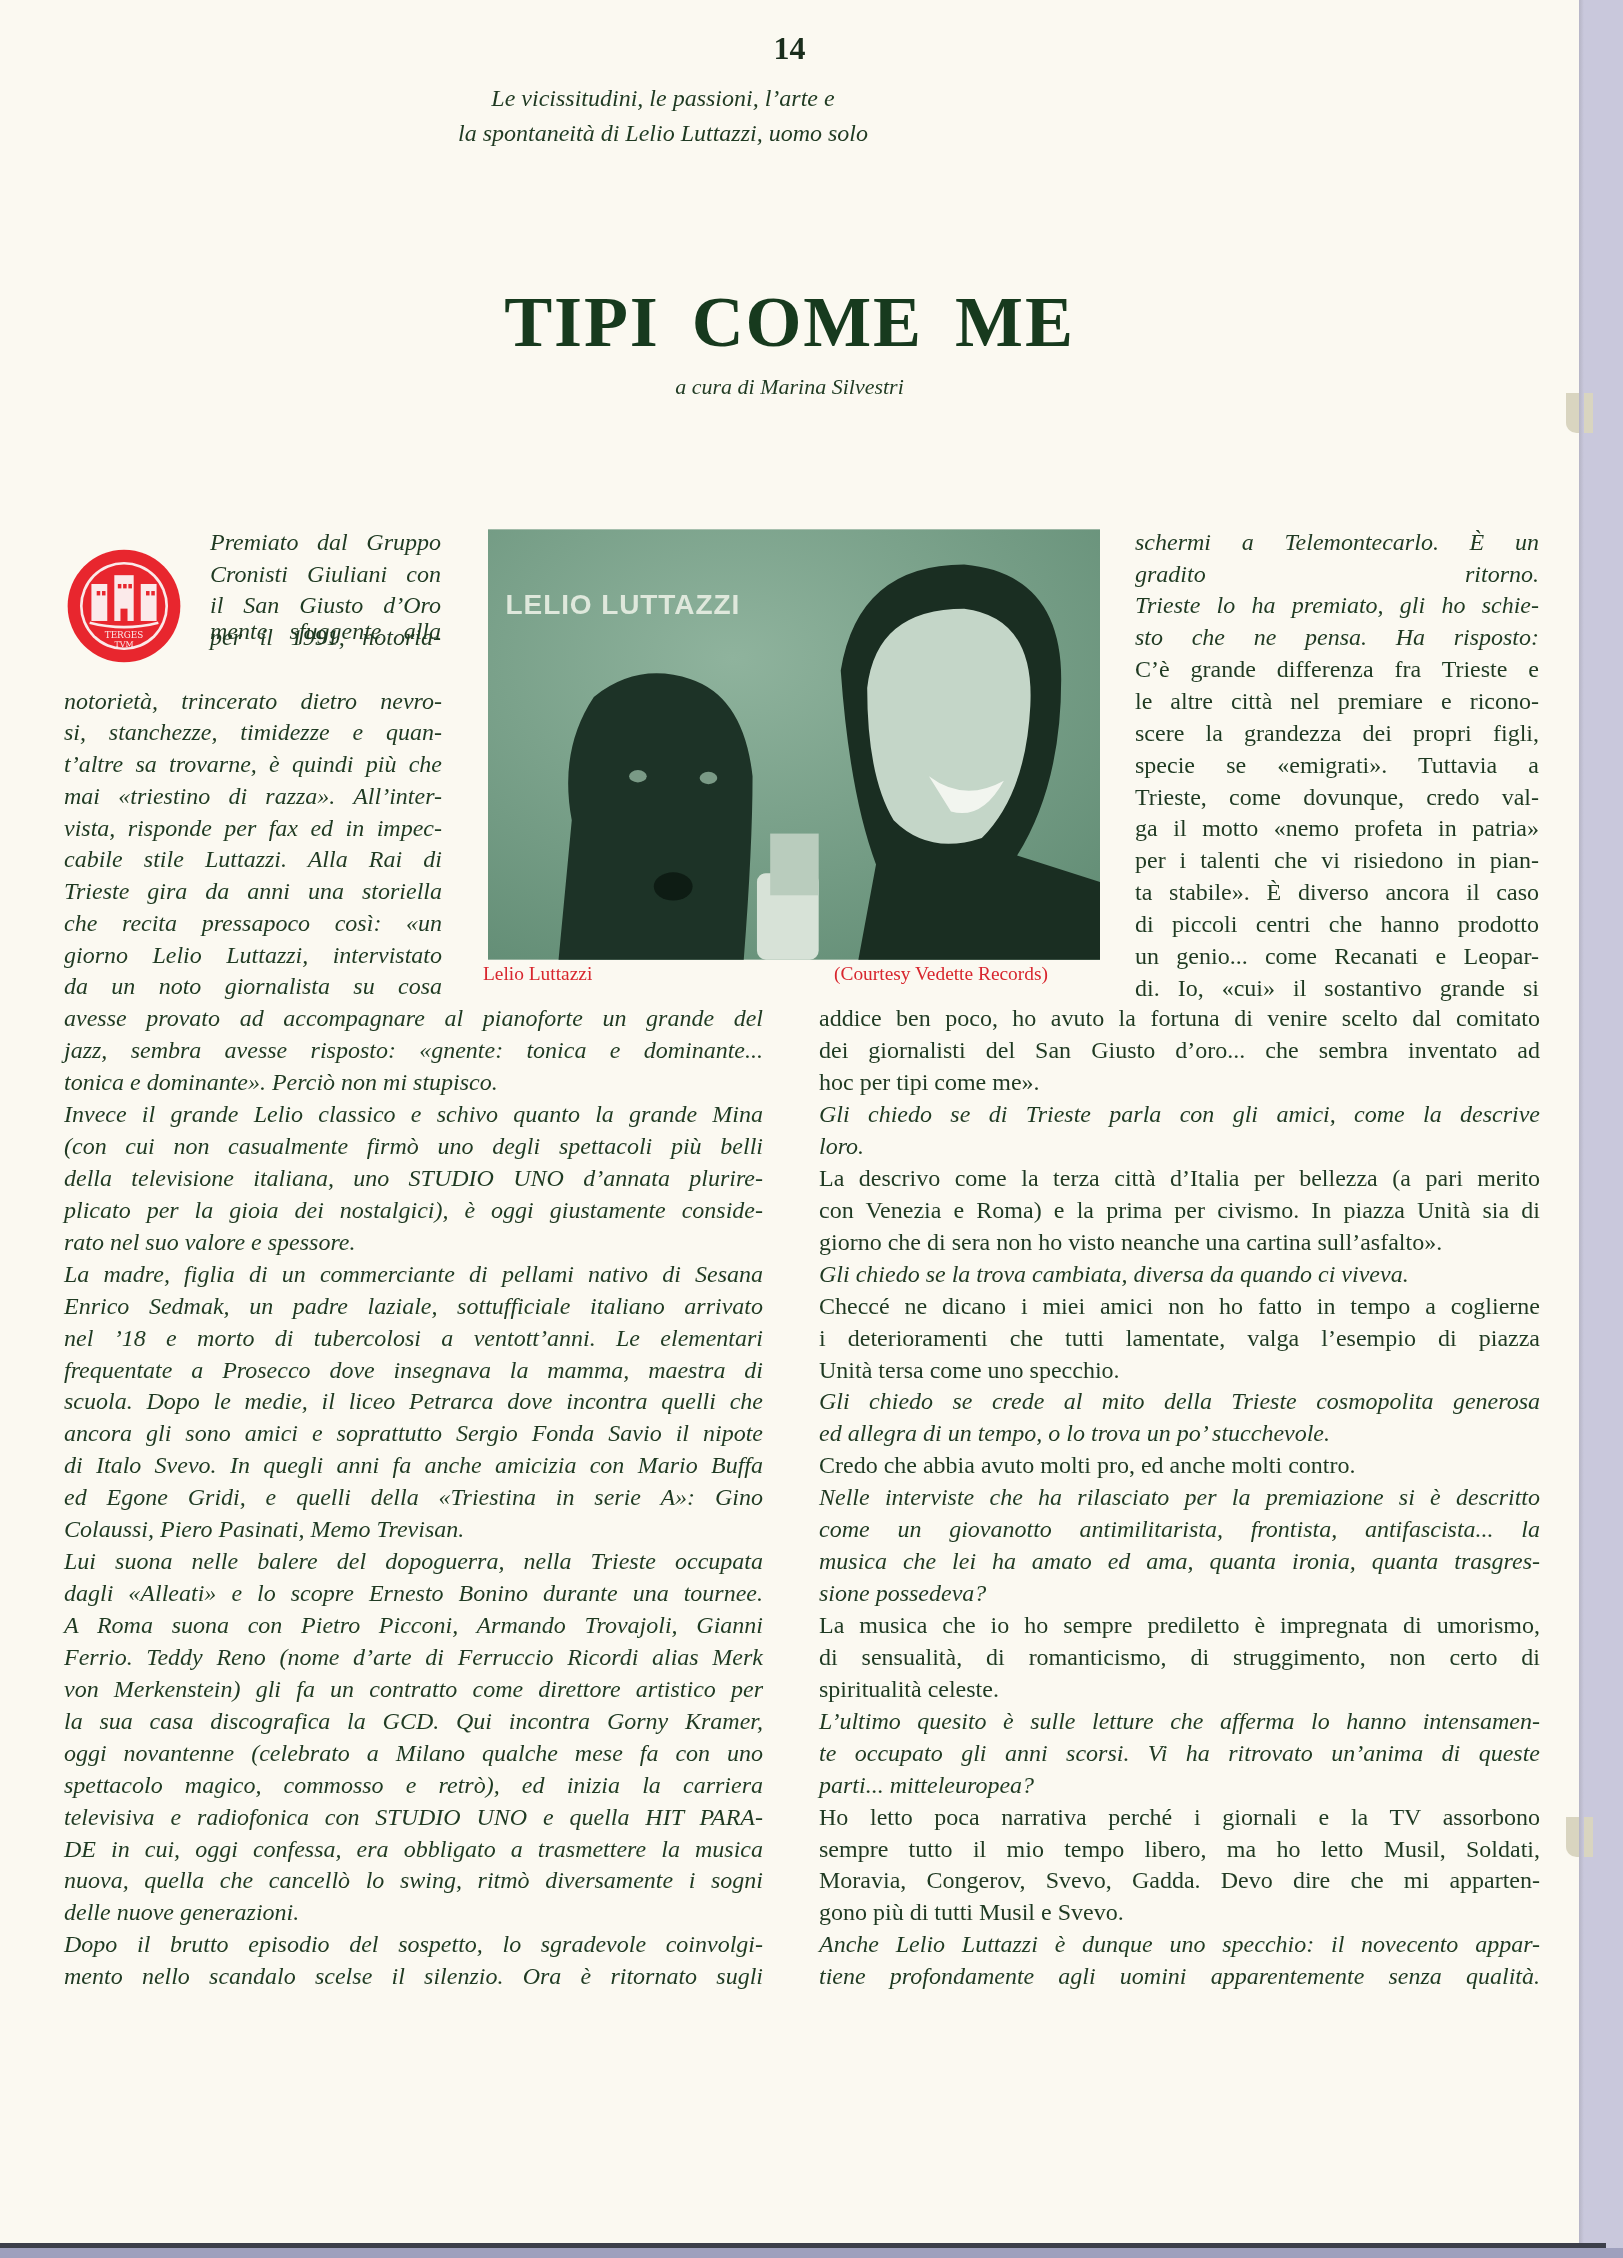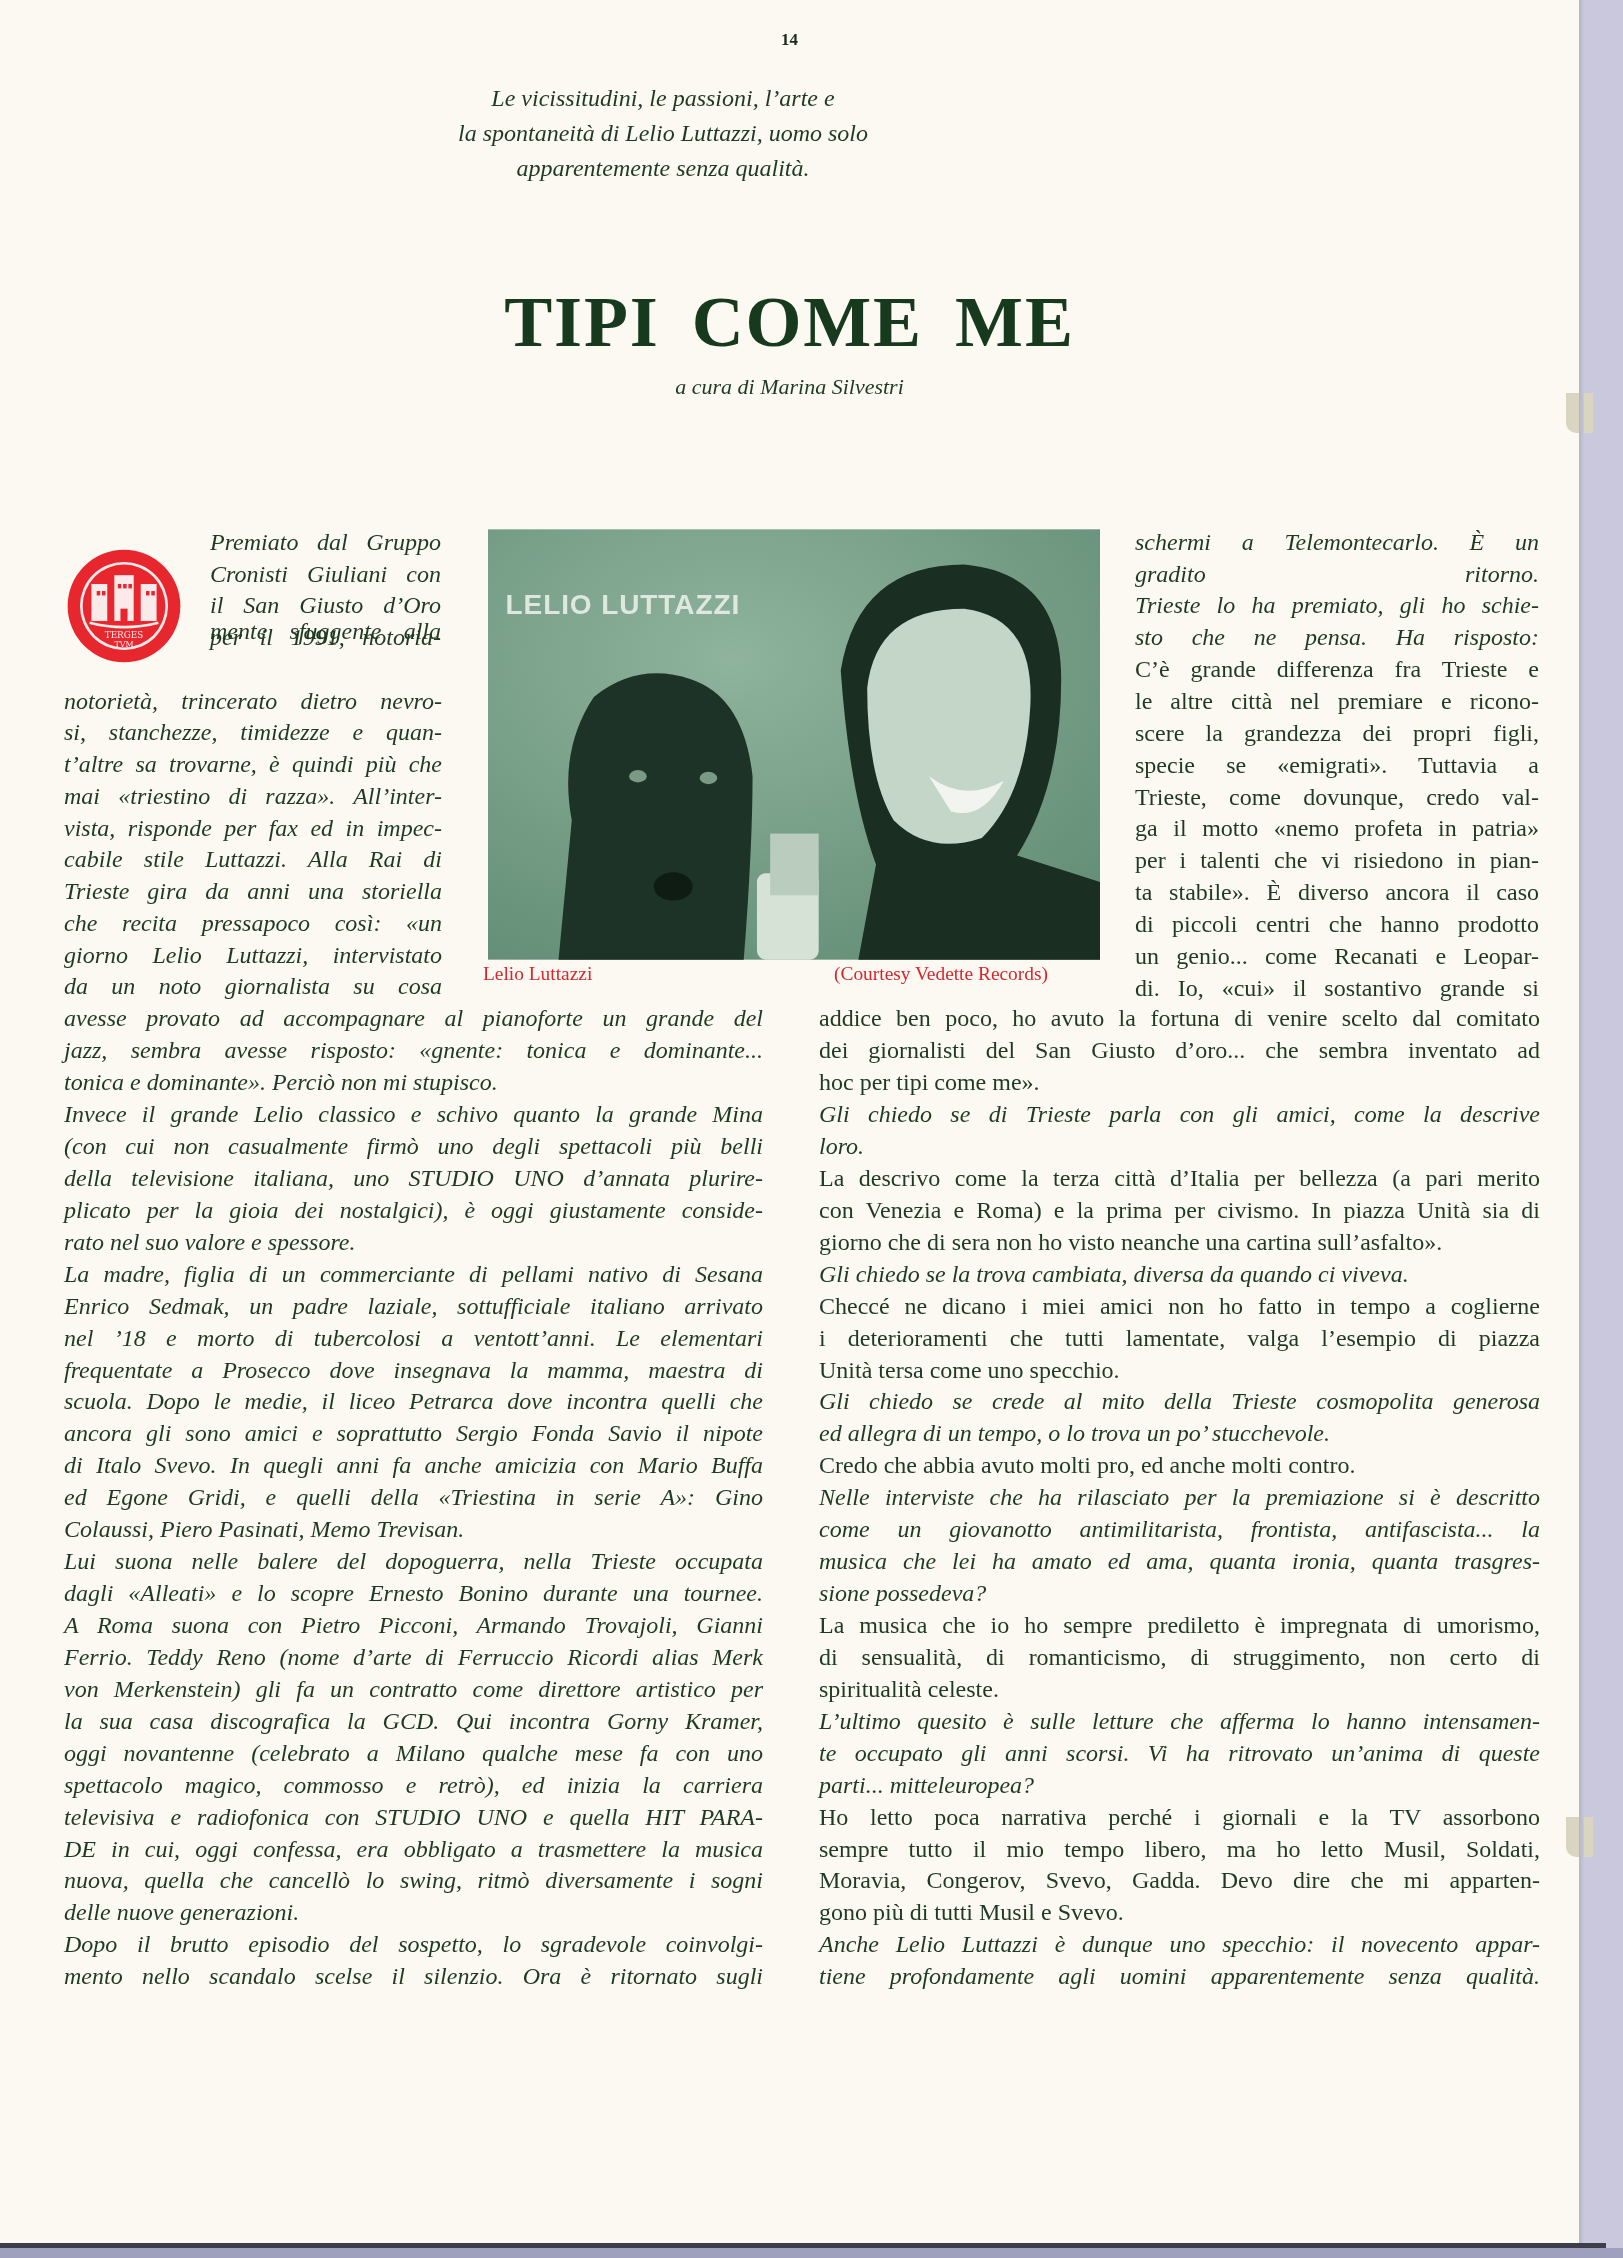--- a/index.html
+++ b/index.html
@@ -12,21 +12,21 @@
   .page {
     position: absolute; left: 0; top: 0; width: 1579px; height: 2243px;
     background: #fbf9f1;
   }
   .page-notch1 { position: absolute; left: 1566px; top: 393px; width: 26.5px; height: 40px; background: #d9d5c0; border-radius: 0 0 0 10.6px; }
   .page-notch2 { position: absolute; left: 1566px; top: 1817px; width: 26.5px; height: 40px; background: #d9d5c0; border-radius: 0 0 0 10.6px; }
   .page-right-shadow { position: absolute; left: 1579px; top: 0; width: 5.3px; height: 2243px; background: linear-gradient(90deg,#b6b5c6,#c9c8dc); }
   .page-bottom-edge { position: absolute; left: 0; top: 2243px; width: 1606px; height: 5.3px; background: #3c3f4a; }
   .page-bottom-edge2 { position: absolute; left: 0; top: 2248px; width: 1623px; height: 10.6px; background: #9ea0bd; }
 
-  .pagenum { position: absolute; top: 30px; left: 0; width: 1579px; text-align: center; font-weight: bold; font-size: 17px; color: #1a2d1c; }
+  .pagenum { position: absolute; top: 30px; left: 0; width: 1579px; text-align: center; font-weight: bold; font-size: 32px; color: #1a2d1c; }
   .deck { position: absolute; top: 81px; left: 0; width: 1326px; text-align: center; font-style: italic; font-size: 24px; line-height: 35px; color: #1f3a22; }
   .title { position: absolute; top: 281px; left: 0; width: 1579px; text-align: center; font-weight: bold; font-size: 72px; letter-spacing: 1.8px; word-spacing: 12.4px; color: #173a1e; }
   .byline { position: absolute; top: 374px; left: 0; width: 1579px; text-align: center; font-style: italic; font-size: 22px; color: #1f3a22; }
 
   .line { position: absolute; white-space: nowrap; font-size: 24px; line-height: 32px; }
   .it { font-style: italic; }
   .just { text-align: justify; text-align-last: justify; }
 
   .seal { position: absolute; left: 65px; top: 547px; width: 118px; height: 118px; }
   .photo { position: absolute; left: 488px; top: 529px; width: 612px; height: 431px; overflow: hidden; }
@@ -40,21 +40,20 @@
 
 <div class="page">
   <div class="page-notch1"></div>
   <div class="page-notch2"></div>
 
   <div class="pagenum">14</div>
 
   <div class="deck">
     <div>Le vicissitudini, le passioni, l’arte e</div>
     <div>la spontaneità di Lelio Luttazzi, uomo solo</div>
-    <div>apparentemente senza qualità.</div>
   </div>
 
   <div class="title">TIPI COME ME</div>
   <div class="byline">a cura di Marina Silvestri</div>
 
   <div class="seal">
     <svg width="118" height="118" viewBox="0 0 134 134">
       <circle cx="67" cy="67" r="64" fill="#e8262e"></circle>
       <circle cx="67" cy="67" r="50" fill="#fbeaea"></circle>
       <circle cx="67" cy="67" r="47" fill="#e8262e"></circle>

